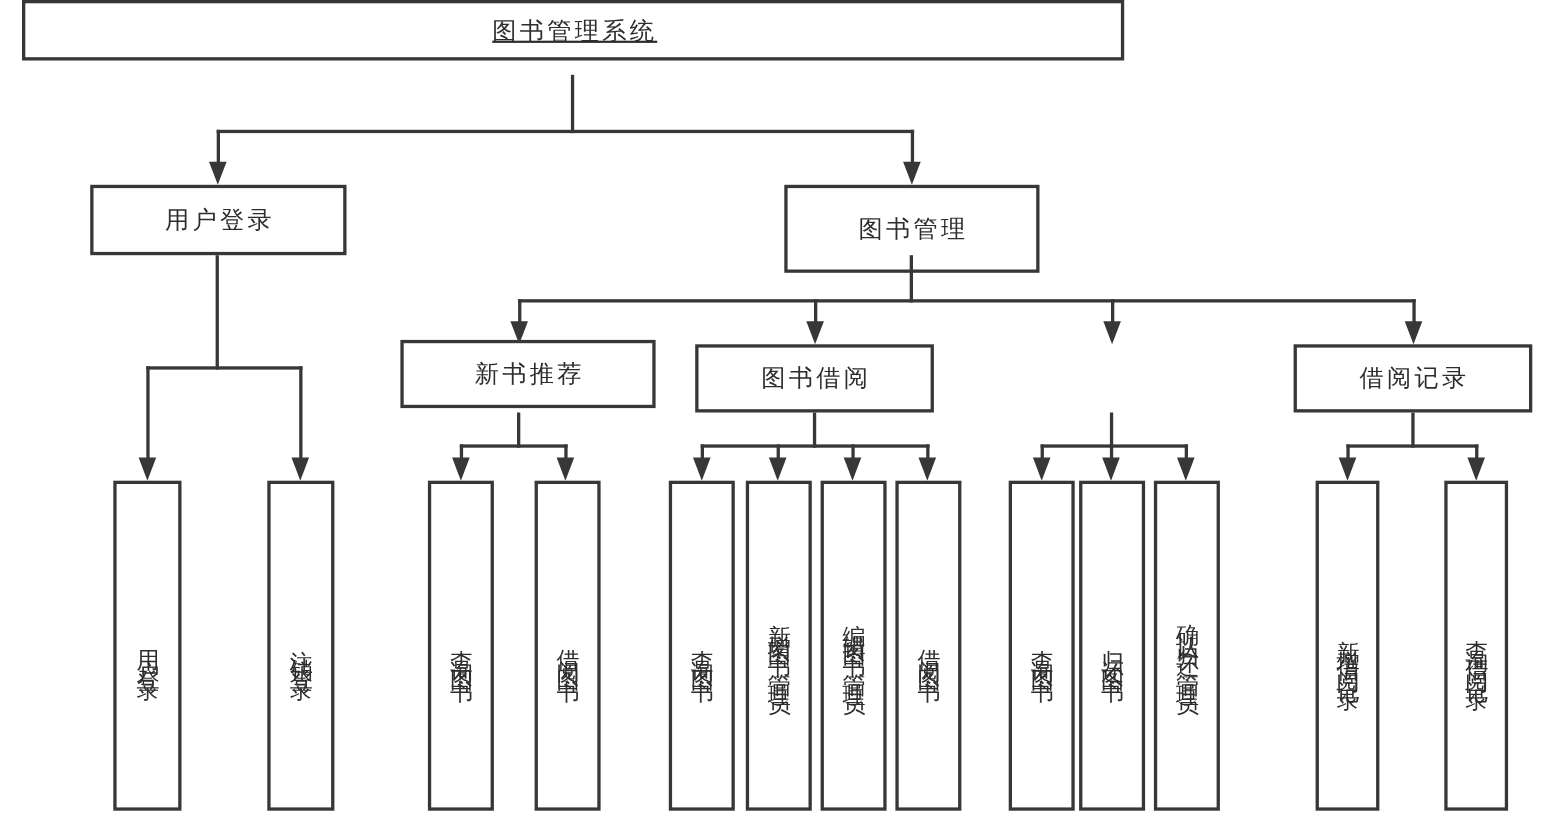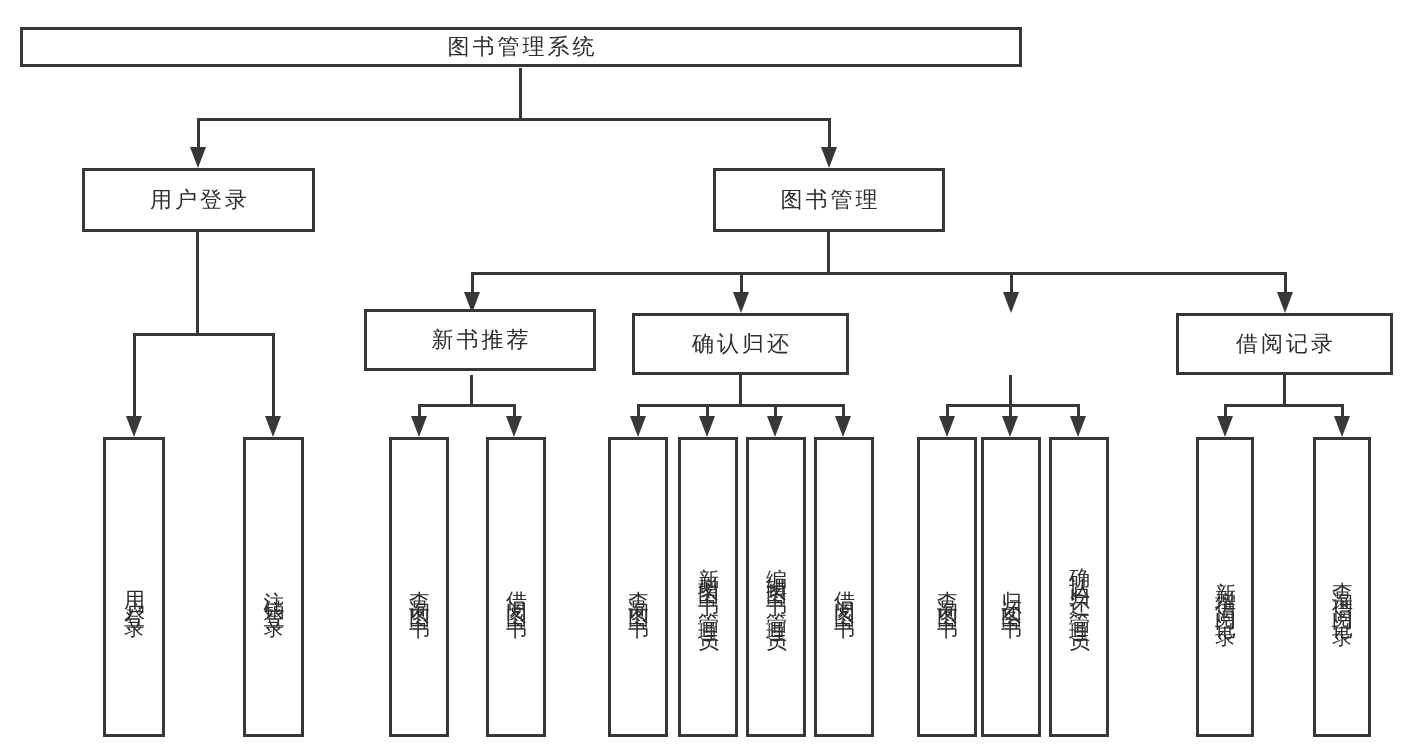--- a/index.html
+++ b/index.html
@@ -75,52 +75,52 @@
     z-index: 5;
     pointer-events: none;
     white-space: nowrap;
   }
 </style>
 </head>
 <body>
 
 <div id="canvas">
 
-  <div class="hbox" style="left:20px; top:27px; width:1002px; height:40px;">图书管理系统</div>
+  <div class="hbox" style="left:20px; top:0; width:1002px; height:55px;text-decoration:underline;">图书管理系统</div>
 
   <div class="vline" style="left:519px; top:68px; height:53px;"></div>
   <div class="hline" style="left:197px; top:118px; width:634px;"></div>
   <div class="vline" style="left:197px; top:118px; height:30px;"></div>
   <div class="arrow" style="left:190px; top:147px;"></div>
   <div class="vline" style="left:828px; top:118px; height:30px;"></div>
   <div class="arrow" style="left:821px; top:147px;"></div>
 
   <div class="hbox" style="left:82px; top:168px; width:233px; height:64px;">用户登录</div>
-  <div class="hbox" style="left:713px; top:168px; width:232px; height:64px;">图书管理</div>
+  <div class="hbox" style="left:713px; top:168px; width:232px; height:80px;">图书管理</div>
 
   <div class="vline" style="left:196px; top:232px; height:104px;"></div>
   <div class="hline" style="left:133px; top:333px; width:142px;"></div>
   <div class="vline" style="left:133px; top:333px; height:85px;"></div>
   <div class="arrow" style="left:126px; top:416px;"></div>
   <div class="vline" style="left:272px; top:333px; height:85px;"></div>
   <div class="arrow" style="left:265px; top:416px;"></div>
 
   <div class="vline" style="left:827px; top:232px; height:43px;"></div>
   <div class="hline" style="left:471px; top:272px; width:816px;"></div>
   <div class="vline" style="left:471px; top:272px; height:22px;"></div>
   <div class="arrow" style="left:464px; top:292px;"></div>
   <div class="vline" style="left:740px; top:272px; height:22px;"></div>
   <div class="arrow" style="left:733px; top:292px;"></div>
   <div class="vline" style="left:1010px; top:272px; height:22px;"></div>
   <div class="arrow" style="left:1003px; top:292px;"></div>
   <div class="vline" style="left:1284px; top:272px; height:22px;"></div>
   <div class="arrow" style="left:1277px; top:292px;"></div>
 
   <div class="hbox" style="left:364px; top:309px; width:232px; height:62px;">新书推荐</div>
-  <div class="hbox" style="left:632px; top:313px; width:217px; height:62px;">确认归还</div>
+  <div class="hbox" style="left:632px; top:313px; width:217px; height:62px;">图书借阅</div>
   <div class="hbox" style="left:1176px; top:313px; width:217px; height:62px;">借阅记录</div>
 
   <div class="vline" style="left:470px; top:375px; height:32px;"></div>
   <div class="hline" style="left:418px; top:404px; width:98px;"></div>
   <div class="vline" style="left:418px; top:404px; height:14px;"></div>
   <div class="arrow" style="left:411px; top:416px;"></div>
   <div class="vline" style="left:513px; top:404px; height:14px;"></div>
   <div class="arrow" style="left:506px; top:416px;"></div>
 
   <div class="vline" style="left:739px; top:375px; height:32px;"></div>

